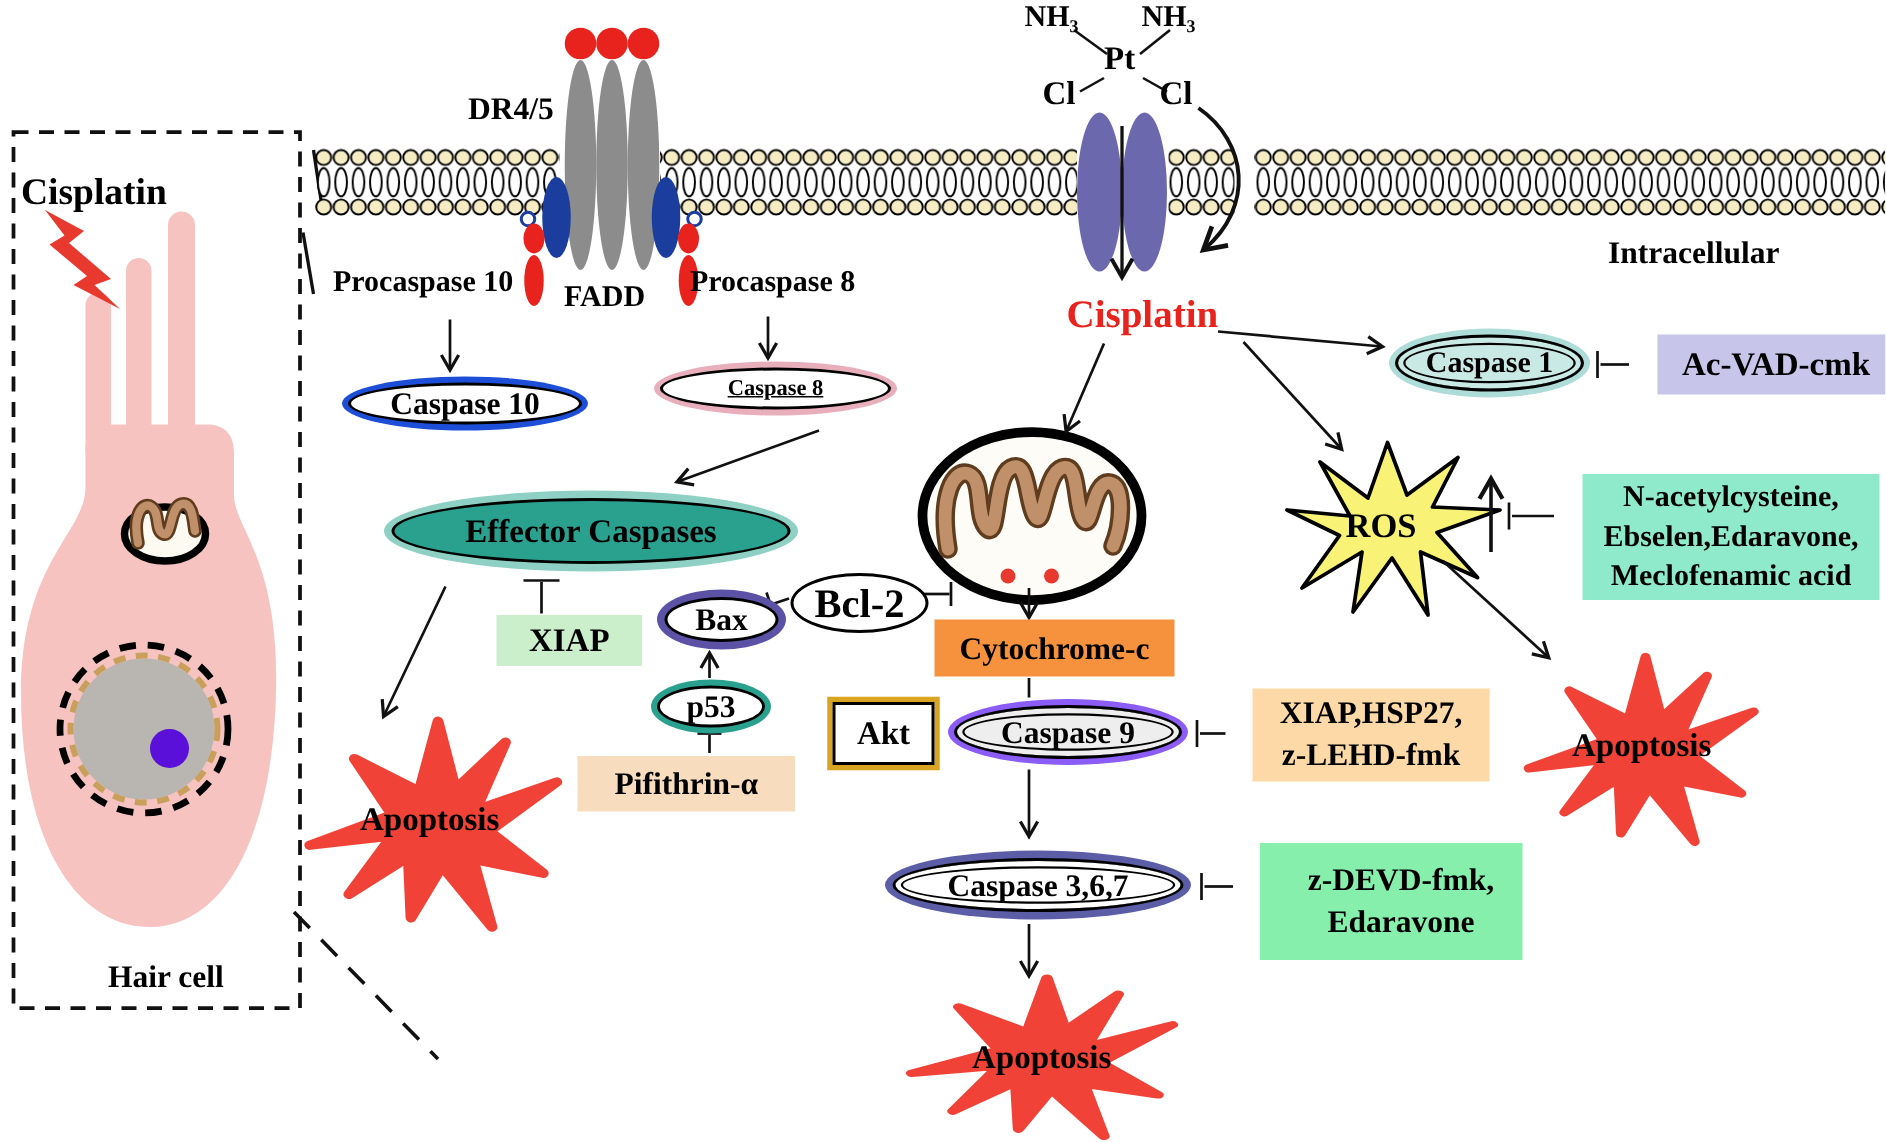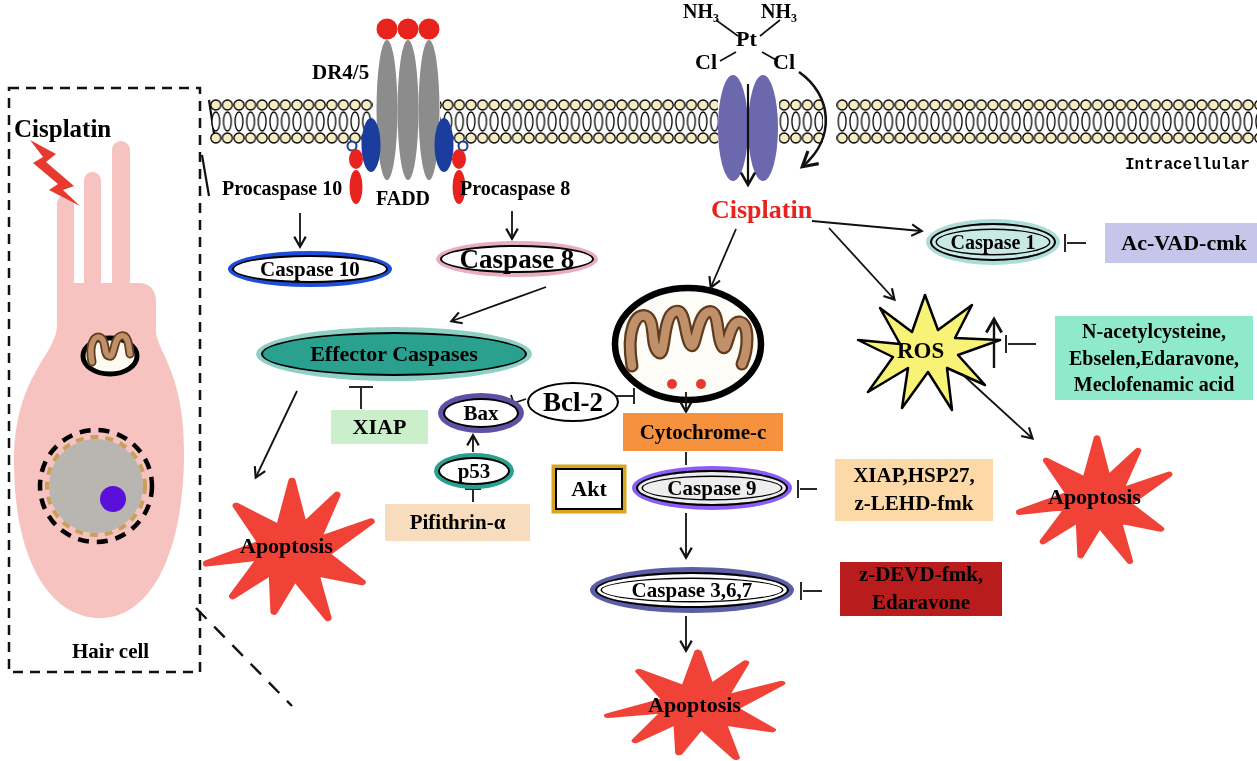--- a/index.html
+++ b/index.html
@@ -178,37 +178,37 @@
   </g>
 </svg>
 
 <div class="lbl" style="left:14px;top:116px;font-size:25px;">Cisplatin</div>
 <div class="lbl" style="left:72px;top:640px;font-size:21px;">Hair cell</div>
 
 <div class="lbl" style="left:312px;top:61px;font-size:21px;">DR4/5</div>
 <div class="lbl" style="left:222px;top:178px;font-size:20px;">Procaspase 10</div>
 <div class="lbl" style="left:376px;top:188px;font-size:20px;">FADD</div>
 <div class="lbl" style="left:460px;top:178px;font-size:20px;">Procaspase 8</div>
-<div class="lbl" style="left:1125px;top:157px;font-size:16px;font-family:Liberation Mono, monospace;">Intracellular</div>
+<div class="lbl" style="left:1072px;top:157px;font-size:21px;">Intracellular</div>
 
 <div class="lbl" style="left:683px;top:1px;font-size:20px;">NH₃</div>
 <div class="lbl" style="left:761px;top:1px;font-size:20px;">NH₃</div>
 <div class="lbl" style="left:736px;top:27px;font-size:22px;">Pt</div>
 <div class="lbl" style="left:695px;top:50px;font-size:22px;">Cl</div>
 <div class="lbl" style="left:773px;top:50px;font-size:22px;">Cl</div>
 
 <div class="lbl" style="left:711px;top:196px;font-size:26px;color:#e8231d;">Cisplatin</div>
 
 <div class="ell" style="left:228px;top:251px;width:164px;height:36px;background:#1d4ed8;">
   <div class="inner" style="inset:4px;"></div>
   <span class="txt" style="font-size:21px;">Caspase 10</span>
 </div>
 <div class="ell" style="left:436px;top:241px;width:162px;height:36px;background:#e9aebc;">
   <div class="inner" style="inset:4px;"></div>
-  <span class="txt" style="font-size:27px;">Caspase 8</span>
+  <span class="txt" style="font-size:15px;text-decoration:underline;">Caspase 8</span>
 </div>
 <div class="ell" style="left:256px;top:327px;width:276px;height:54px;background:#8ed1c4;">
   <div class="inner" style="inset:5px;background:#2aa08f;"></div>
   <span class="txt" style="font-size:22px;">Effector Caspases</span>
 </div>
 <div class="ell" style="left:438px;top:393px;width:86px;height:40px;background:#5b52a5;">
   <div class="inner" style="inset:5px;"></div>
   <span class="txt" style="font-size:21px;">Bax</span>
 </div>
 <div class="ell" style="left:527px;top:382px;width:88px;height:36px;background:#fff;border:2.5px solid #000;">
@@ -230,21 +230,21 @@
   <div class="inner ring2" style="inset:4px;background:#c9e9e5;--f:#c9e9e5;"></div>
   <span class="txt" style="font-size:20px;">Caspase 1</span>
 </div>
 
 <div class="box" style="left:314px;top:410px;width:97px;height:34px;background:#cbeecb;font-size:22px;text-align:center;">XIAP</div>
 <div class="box" style="left:368px;top:504px;width:145px;height:37px;background:#f8dcbe;font-size:21px;">Pifithrin-α</div>
 <div class="box" style="left:538px;top:468px;width:64px;height:38px;background:#fff;border:2px solid #000;box-shadow:0 0 0 3.5px #d9a520;font-size:22px;">Akt</div>
 <div class="box" style="left:606px;top:413px;width:160px;height:38px;background:#f6913d;font-size:21px;">Cytochrome-c</div>
 <div class="box pre" style="left:818px;top:459px;width:158px;height:62px;background:#fcd9a6;font-size:21px;">XIAP,HSP27,
 z-LEHD-fmk</div>
-<div class="box pre" style="left:823px;top:562px;width:162px;height:54px;background:#b91c1c;font-size:21px;">z-DEVD-fmk,
+<div class="box pre" style="left:823px;top:562px;width:162px;height:78px;background:#86efac;font-size:21px;padding-left:13px;">z-DEVD-fmk,
 Edaravone</div>
 <div class="box" style="left:1088px;top:223px;width:158px;height:40px;background:#c7c5e9;font-size:22px;">Ac-VAD-cmk</div>
 <div class="box pre" style="left:1038px;top:316px;width:198px;height:84px;background:#8fe9cb;font-size:20px;">N-acetylcysteine,
 Ebselen,Edaravone,
 Meclofenamic acid</div>
 
 <div class="lbl" style="left:897px;top:339px;font-size:23px;">ROS</div>
 <div class="lbl" style="left:240px;top:534px;font-size:22px;">Apoptosis</div>
 <div class="lbl" style="left:648px;top:693px;font-size:22px;">Apoptosis</div>
 <div class="lbl" style="left:1048px;top:485px;font-size:22px;">Apoptosis</div>

